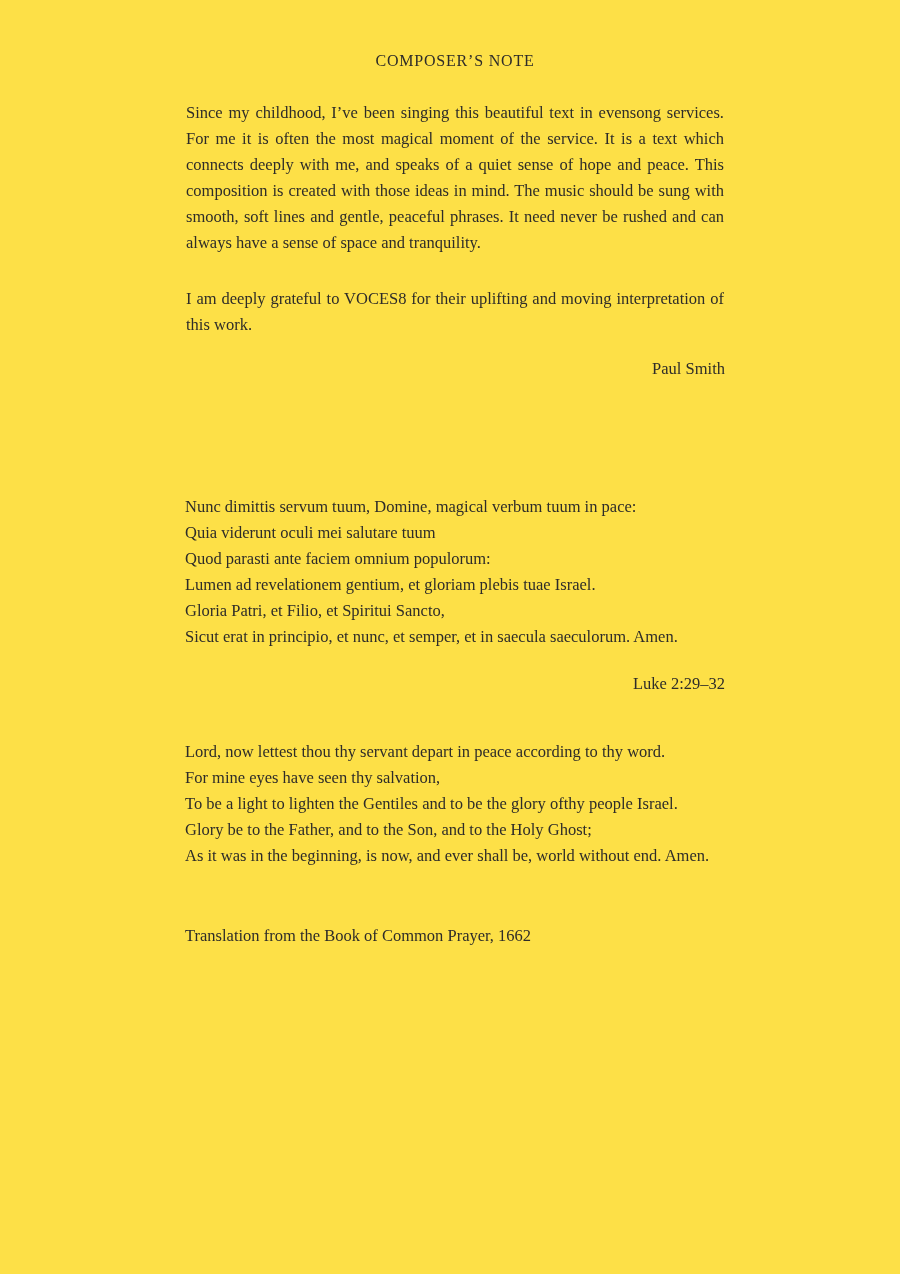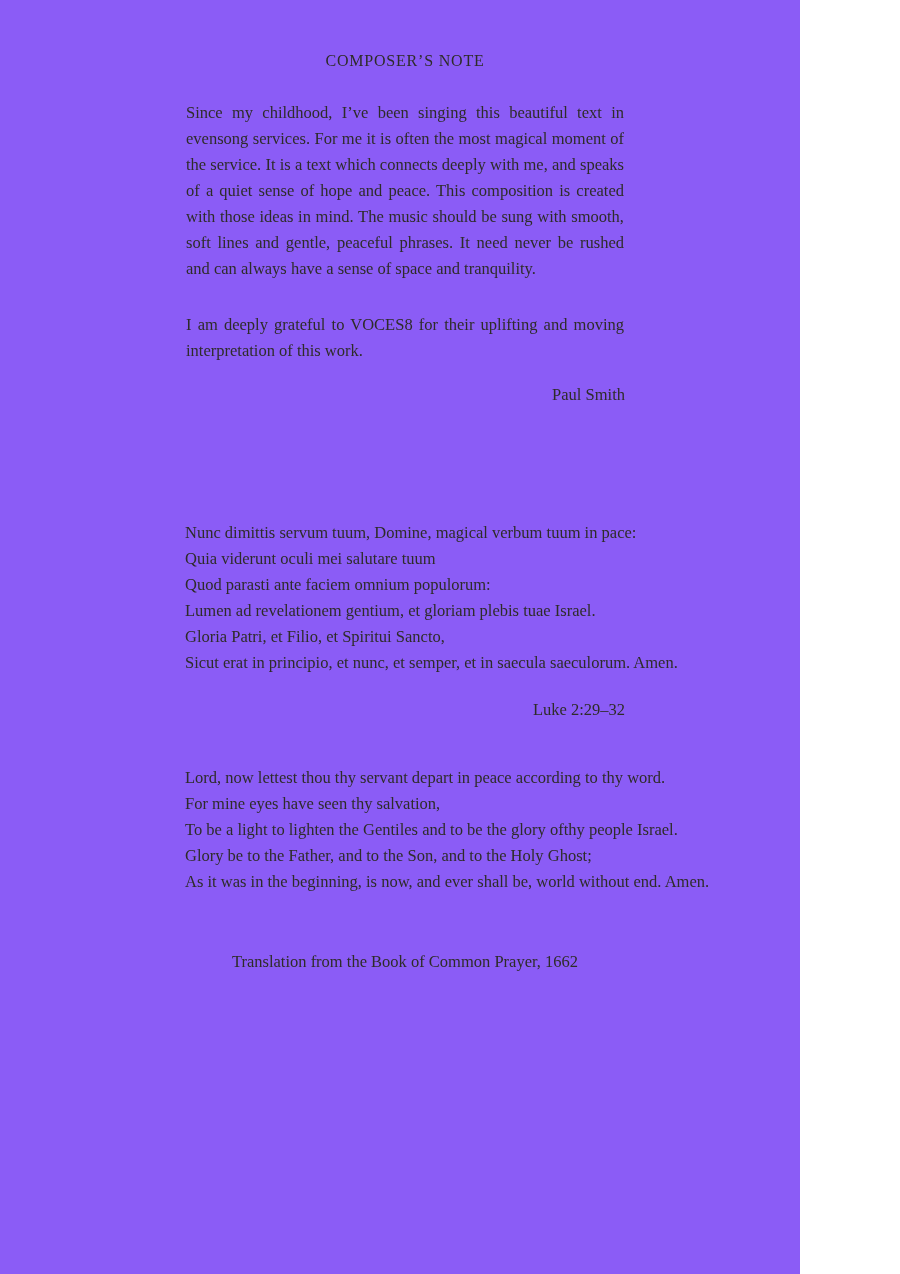--- a/index.html
+++ b/index.html
@@ -1,24 +1,24 @@
 <!DOCTYPE html>
 <html><head>
 <meta charset="utf-8">
 <style>
   html, body {
     margin: 0;
     padding: 0;
     background: #ffffff;
   }
   .page {
-    width: 800px;
+    width: 900px;
     height: 1274px;
     box-sizing: border-box;
-    background: #8b5cf6;
+    background: #fde047;
     color: #2e2c29;
     font-family: "Liberation Serif", "DejaVu Serif", serif;
     font-size: 16.5px;
     line-height: 26px;
     overflow: hidden;
   }
   .content {
     box-sizing: border-box;
     padding: 48px 175px 0 185px; 
   }
@@ -48,21 +48,21 @@
     margin-top: 112px;
   }
   .citation {
     text-align: right;
     margin-top: 21px;
   }
   .english-block {
     margin-top: 42px;
   }
   .translation-credit {
-    text-align: center;
+    text-align: left;
     margin-top: 54px;
   }
   .text-line {
     white-space: nowrap;
   }
   em {
     font-style: italic;
   }
 </style>
 </head>

